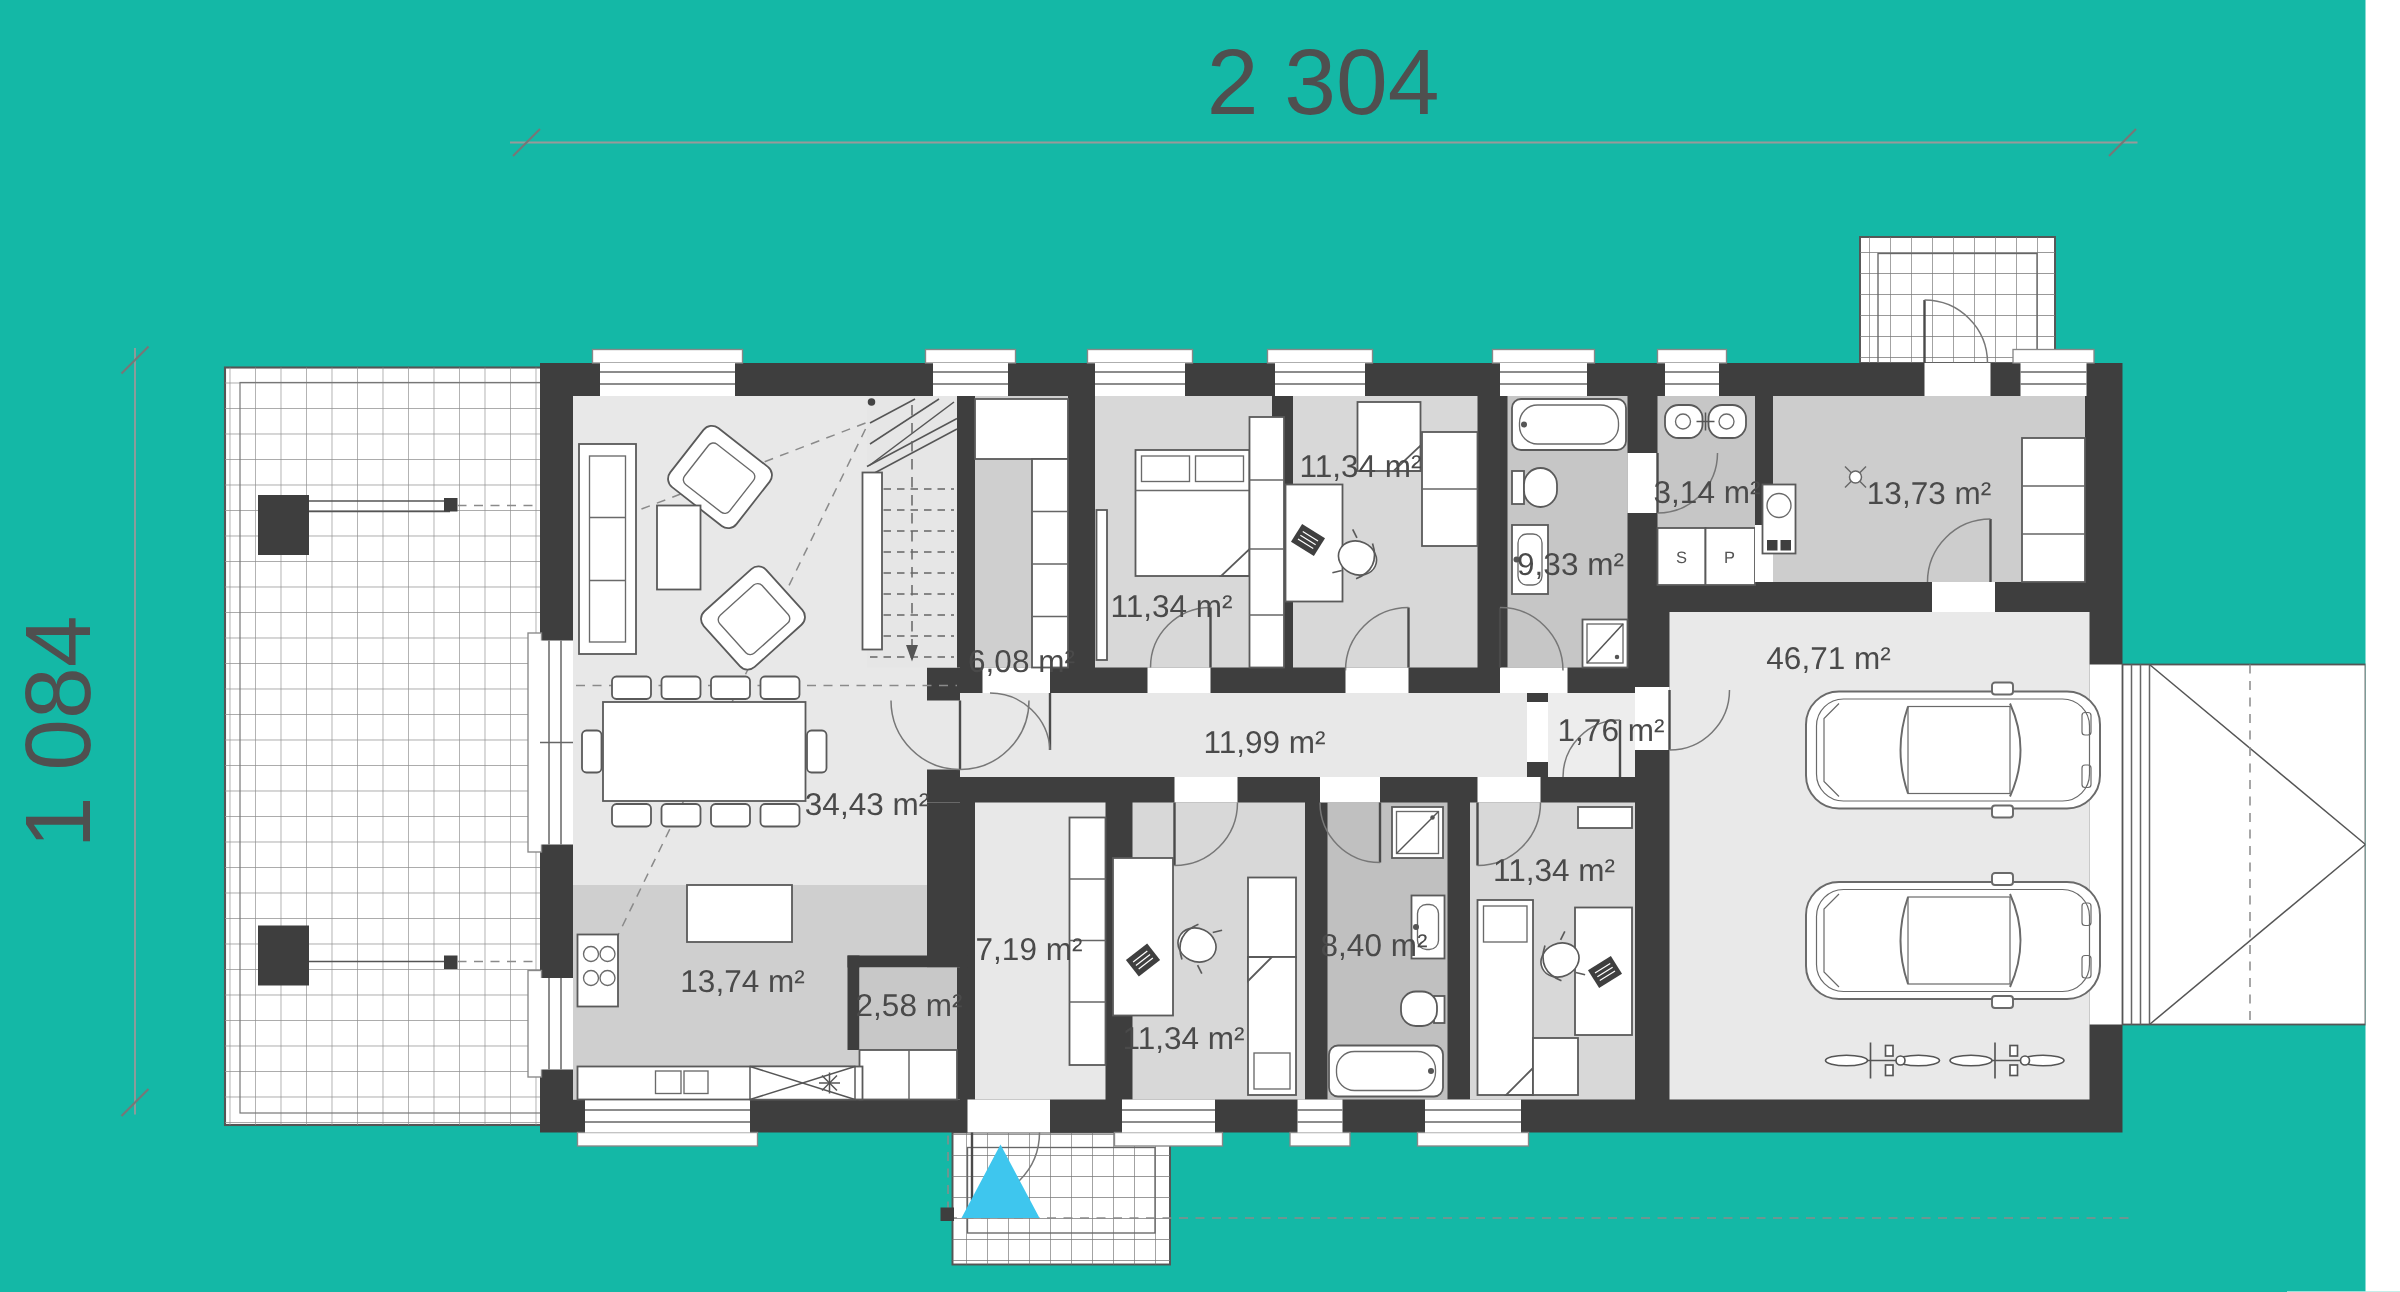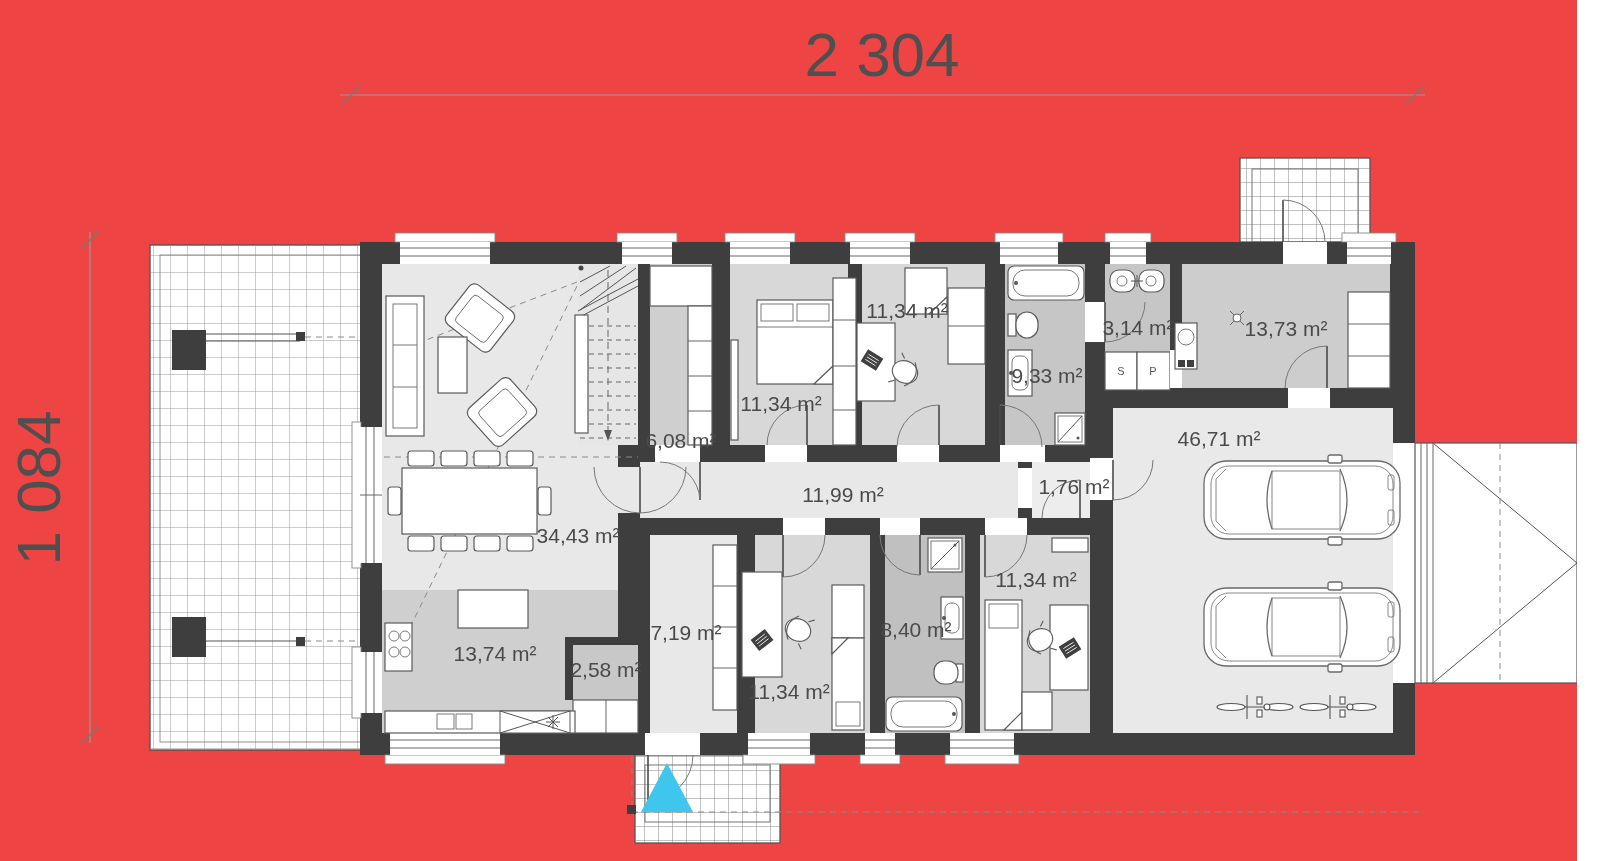--- a/index.html
+++ b/index.html
@@ -1,16 +1,16 @@
 <!DOCTYPE html>
 <html><head>
 <meta charset="utf-8">
 <style>
   html,body{margin:0;padding:0;background:#fff;}
-  #stage{position:relative;width:1577px;height:861px;background:#ef4444;overflow:hidden;
+  #stage{position:relative;width:1577px;height:861px;background:#14b8a6;overflow:hidden;
          font-family:"Liberation Sans", sans-serif;}
   svg{position:absolute;left:0;top:0;}
   text{font-family:"Liberation Sans", sans-serif;}
   .lbl{font-size:21px;fill:#4a4a4a;}
   .lbl-sm{font-size:11px;fill:#555;}
   .dim{font-size:62px;fill:#4f4f4f;}
   .wall{fill:#3e3e3e;}
   .furn{fill:#ffffff;stroke:#5a5a5a;stroke-width:1.2;}
   .furn-thin{fill:none;stroke:#6a6a6a;stroke-width:0.9;}
   .arc{fill:none;stroke:#777;stroke-width:1;}

